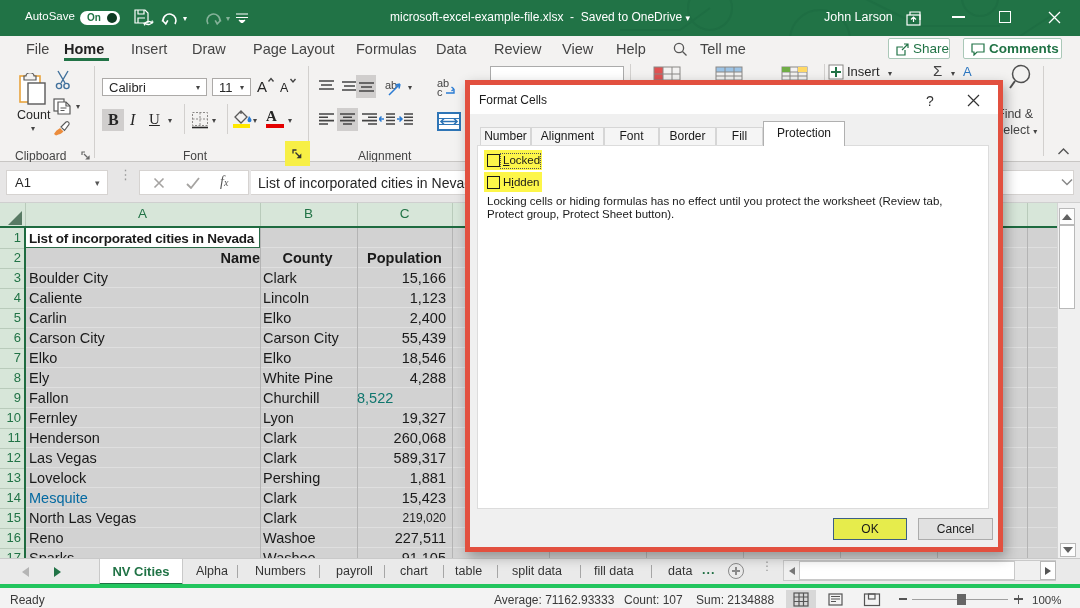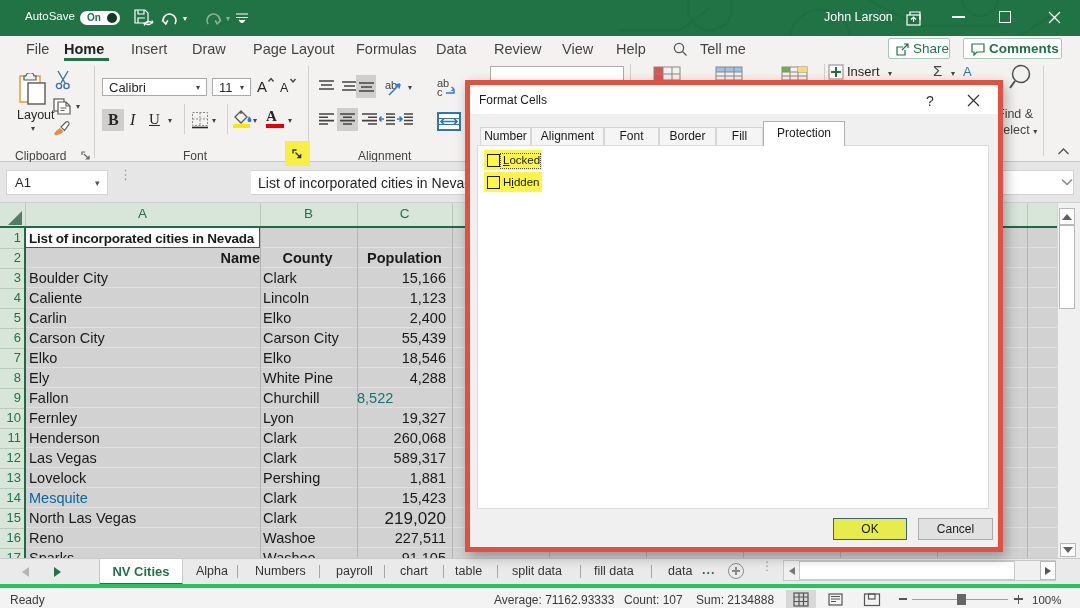--- a/index.html
+++ b/index.html
@@ -40,20 +40,21 @@
     <path d="M14 14 a6.5 6.5 0 1 0 -12 -3 l-1.2 -0.4 M2 11 l2.8 3 l2-3.6" fill="none" stroke="#fff" stroke-width="1.6"></path>
   </svg>
   <div class="abs" style="left:183px;top:14px;color:#fff;font-size:8px">▾</div>
   <svg class="abs" style="left:204px;top:10px;opacity:.45" width="18" height="16" viewBox="0 0 18 16">
     <path d="M4 14 a6.5 6.5 0 1 1 12 -3 l1.2 -0.4 M16 11 l-2.8 3 l-2-3.6" fill="none" stroke="#fff" stroke-width="1.6"></path>
   </svg>
   <div class="abs" style="left:226px;top:14px;color:#fff;font-size:8px;opacity:.45">▾</div>
   <svg class="abs" style="left:236px;top:13px" width="12" height="10" viewBox="0 0 12 10">
     <path d="M0 1 h12 M0 4.5 h12 M3 7 l3 3 l3 -3" fill="#fff" stroke="#fff" stroke-width="1.2"></path>
   </svg>
+  <div class="abs" style="left:0;top:10px;width:1080px;text-align:center;color:#fff;font-size:12px">microsoft-excel-example-file.xlsx &nbsp;-&nbsp; Saved to OneDrive <span style="font-size:9px">▾</span></div>
   <div class="abs" style="left:824px;top:10px;color:#fff;font-size:12.5px">John Larson</div>
   <svg class="abs" style="left:906px;top:10px" width="16" height="16" viewBox="0 0 16 16">
     <g fill="none" stroke="#fff" stroke-width="1.2">
           <rect x="1" y="5" width="13" height="10"></rect>
           <path d="M4 5 v-3 h10 v8 M7.5 12 v-5 M5 9.5 l2.5-2.5 l2.5 2.5"></path>
         </g>
   </svg>
   <div class="abs" style="left:952px;top:16px;width:13px;height:1.5px;background:#fff"></div>
   <div class="abs" style="left:999px;top:11px;width:12px;height:12px;border:1.2px solid #fff"></div>
   <svg class="abs" style="left:1047px;top:10px" width="15" height="15" viewBox="0 0 15 15">
@@ -103,21 +104,21 @@
   <div class="abs" style="left:308px;top:4px;width:1px;height:92px;background:#d2d0ce"></div>
   <div class="abs" style="left:630px;top:2px;width:1px;height:16px;background:#d2d0ce"></div>
   <div class="abs" style="left:824px;top:2px;width:1px;height:16px;background:#d2d0ce"></div>
   <div class="abs" style="left:1043px;top:4px;width:1px;height:90px;background:#d2d0ce"></div>
 
   <svg class="abs" style="left:19px;top:11px" width="28" height="32" viewBox="0 0 28 32">
     <rect x="1" y="3" width="20" height="26" fill="#fff" stroke="#e8a33d" stroke-width="1.6"></rect>
     <path d="M7 3 a4 3.4 0 0 1 8 0 h2 v4 h-12 v-4 z" fill="#f3f2f1" stroke="#595959" stroke-width="1.2"></path>
     <rect x="9" y="10" width="17" height="21" fill="#fff" stroke="#595959" stroke-width="1.4"></rect>
   </svg>
-  <div class="abs" style="left:17px;top:46px;font-size:12.5px;color:#262626">Layout</div>
+  <div class="abs" style="left:17px;top:46px;font-size:12.5px;color:#262626">Count</div>
   <div class="abs" style="left:31px;top:62px;font-size:8px;color:#444">▾</div>
   <svg class="abs" style="left:55px;top:8px" width="16" height="20" viewBox="0 0 16 20">
     <g stroke="#41719c" stroke-width="1.4" fill="none">
           <path d="M3 1 L10 13 M13 1 L6 13"></path>
           <circle cx="4" cy="16" r="2.6"></circle>
           <circle cx="11.5" cy="16" r="2.6"></circle>
         </g>
   </svg>
   <svg class="abs" style="left:53px;top:36px" width="19" height="17" viewBox="0 0 19 17">
     <g fill="#fff" stroke="#595959" stroke-width="1.2">
@@ -291,20 +292,29 @@
     <path d="M1.5 7 L6.5 2 L11.5 7" fill="none" stroke="#555" stroke-width="1.4"></path>
   </svg>
 </div>
 
 <div class="abs" style="left:0;top:162px;width:1080px;height:41px;background:#e7e6e6;border-bottom:1px solid #cfcfcf">
   <div class="abs" style="left:6px;top:8px;width:102px;height:25px;background:#fff;border:1px solid #d6d3d1">
     <div class="abs" style="left:8px;top:4px;font-size:13px;color:#262626">A1</div>
     <div class="abs" style="left:88px;top:7px;font-size:9px;color:#555">▾</div>
   </div>
   <div class="abs" style="left:119px;top:10px;font-size:13px;color:#999;letter-spacing:0;line-height:6px">⋮</div>
+  <div class="abs" style="left:139px;top:8px;width:110px;height:25px;background:#fff;border:1px solid #d6d3d1">
+    <svg class="abs" style="left:13px;top:6px" width="12" height="12" viewBox="0 0 12 12">
+          <path d="M1.5 1.5 L10.5 10.5 M10.5 1.5 L1.5 10.5" stroke="#a5a3a1" stroke-width="1.6"></path>
+        </svg>
+    <svg class="abs" style="left:46px;top:6px" width="14" height="12" viewBox="0 0 14 12">
+          <path d="M1 7 L5 11 L13 1" fill="none" stroke="#a5a3a1" stroke-width="1.8"></path>
+        </svg>
+    <div class="abs" style="left:80px;top:3px;font-size:14px;font-style:italic;color:#555;font-family:'Liberation Serif',serif">f<span style="font-size:10px">x</span></div>
+  </div>
   <div class="abs" style="left:251px;top:8px;width:823px;height:25px;background:#fff;border:1px solid #d6d3d1;border-left:none">
     <div class="abs" style="left:7px;top:4px;font-size:14px;color:#262626;white-space:nowrap">List of incorporated cities in Nevada</div>
   </div>
   <svg class="abs" style="left:1061px;top:16px" width="12" height="8" viewBox="0 0 12 8">
     <path d="M1 1.5 L6 6.5 L11 1.5" fill="none" stroke="#888" stroke-width="1.5"></path>
   </svg>
 </div>
 
 <div class="abs" style="left:0;top:203px;width:1080px;height:355px;background:#d2d2d2;overflow:hidden">
 
@@ -403,21 +413,21 @@
   <div class="abs" style="left:263px;top:245px;height:20px;line-height:21px;font-size:14.5px;color:#1a1a1a;white-space:nowrap">Clark</div>
   <div class="abs" style="left:357px;top:245px;width:89px;height:20px;line-height:21px;text-align:right;font-size:14.5px;color:#1a1a1a">589,317</div>
   <div class="abs" style="left:29px;top:265px;height:20px;line-height:21px;font-size:14.5px;color:#1a1a1a;white-space:nowrap">Lovelock</div>
   <div class="abs" style="left:263px;top:265px;height:20px;line-height:21px;font-size:14.5px;color:#1a1a1a;white-space:nowrap">Pershing</div>
   <div class="abs" style="left:357px;top:265px;width:89px;height:20px;line-height:21px;text-align:right;font-size:14.5px;color:#1a1a1a">1,881</div>
   <div class="abs" style="left:29px;top:285px;height:20px;line-height:21px;font-size:14.5px;color:#0369a1;white-space:nowrap">Mesquite</div>
   <div class="abs" style="left:263px;top:285px;height:20px;line-height:21px;font-size:14.5px;color:#1a1a1a;white-space:nowrap">Clark</div>
   <div class="abs" style="left:357px;top:285px;width:89px;height:20px;line-height:21px;text-align:right;font-size:14.5px;color:#1a1a1a">15,423</div>
   <div class="abs" style="left:29px;top:305px;height:20px;line-height:21px;font-size:14.5px;color:#1a1a1a;white-space:nowrap">North Las Vegas</div>
   <div class="abs" style="left:263px;top:305px;height:20px;line-height:21px;font-size:14.5px;color:#1a1a1a;white-space:nowrap">Clark</div>
-  <div class="abs" style="left:357px;top:305px;width:89px;height:20px;line-height:21px;text-align:right;font-size:17px;color:#1a1a1a">219,020</div>
+  <div class="abs" style="left:357px;top:305px;width:89px;height:20px;line-height:21px;text-align:right;font-size:12px;color:#1a1a1a">219,020</div>
   <div class="abs" style="left:29px;top:325px;height:20px;line-height:21px;font-size:14.5px;color:#1a1a1a;white-space:nowrap">Reno</div>
   <div class="abs" style="left:263px;top:325px;height:20px;line-height:21px;font-size:14.5px;color:#1a1a1a;white-space:nowrap">Washoe</div>
   <div class="abs" style="left:357px;top:325px;width:89px;height:20px;line-height:21px;text-align:right;font-size:14.5px;color:#1a1a1a">227,511</div>
   <div class="abs" style="left:29px;top:345px;height:20px;line-height:21px;font-size:14.5px;color:#1a1a1a;white-space:nowrap">Sparks</div>
   <div class="abs" style="left:263px;top:345px;height:20px;line-height:21px;font-size:14.5px;color:#1a1a1a;white-space:nowrap">Washoe</div>
   <div class="abs" style="left:357px;top:345px;width:89px;height:20px;line-height:21px;text-align:right;font-size:14.5px;color:#1a1a1a">91,105</div>
   <div class="abs" style="left:1057px;top:0;width:20px;height:355px;background:#f0f0f0;border-left:1px solid #d4d4d4"></div>
   <div class="abs" style="left:1059px;top:5px;width:16px;height:17px;background:#fdfdfd;border:1px solid #b9b9b9"></div>
   <div class="abs" style="left:1062px;top:11px;width:0;height:0;border-left:5px solid transparent;border-right:5px solid transparent;border-bottom:6px solid #606060"></div>
   <div class="abs" style="left:1059px;top:22px;width:16px;height:84px;background:#fff;border:1px solid #b9b9b9"></div>
@@ -508,17 +518,18 @@
   <div class="abs" style="left:293px;top:36px;width:82px;height:25px;background:#fff;border:1px solid #b0b0b0;border-bottom:none;text-align:center;font-size:12px;color:#1a1a1a;line-height:22px;z-index:3">Protection</div>
 
   <div class="abs" style="left:7px;top:60px;width:512px;height:364px;background:#fff;border:1px solid #dcdcdc;z-index:2">
     <div class="abs" style="left:6px;top:4px;width:58px;height:20px;background:#fdf649"></div>
     <div class="abs" style="left:6px;top:26px;width:58px;height:20px;background:#fdf649"></div>
     <div class="abs" style="left:9px;top:8px;width:13px;height:13px;border:1px solid #1a1a1a"></div>
     <div class="abs" style="left:9px;top:30px;width:13px;height:13px;border:1px solid #1a1a1a"></div>
     <div class="abs" style="left:22px;top:7px;width:41px;height:16px;border:1px dotted #555"></div>
     <div class="abs" style="left:25px;top:8px;font-size:11.5px;color:#1a1a1a"><u>L</u>ocked</div>
     <div class="abs" style="left:25px;top:30px;font-size:11.5px;color:#1a1a1a">H<u>i</u>dden</div>
+    <div class="abs" style="left:9px;top:49px;font-size:11.5px;line-height:12.8px;color:#1a1a1a">Locking cells or hiding formulas has no effect until you protect the worksheet (Review tab,<br>Protect group, Protect Sheet button).</div>
   </div>
   <div class="abs" style="left:363px;top:433px;width:74px;height:22px;background:#e6ec4c;border:1px solid #3c5f84;text-align:center;font-size:12px;color:#1a1a1a;line-height:20px;z-index:2">OK</div>
   <div class="abs" style="left:448px;top:433px;width:75px;height:22px;background:#e1e1e1;border:1px solid #acacac;text-align:center;font-size:12px;color:#1a1a1a;line-height:20px;z-index:2">Cancel</div>
 </div>
 
 </div>
 </body></html>

